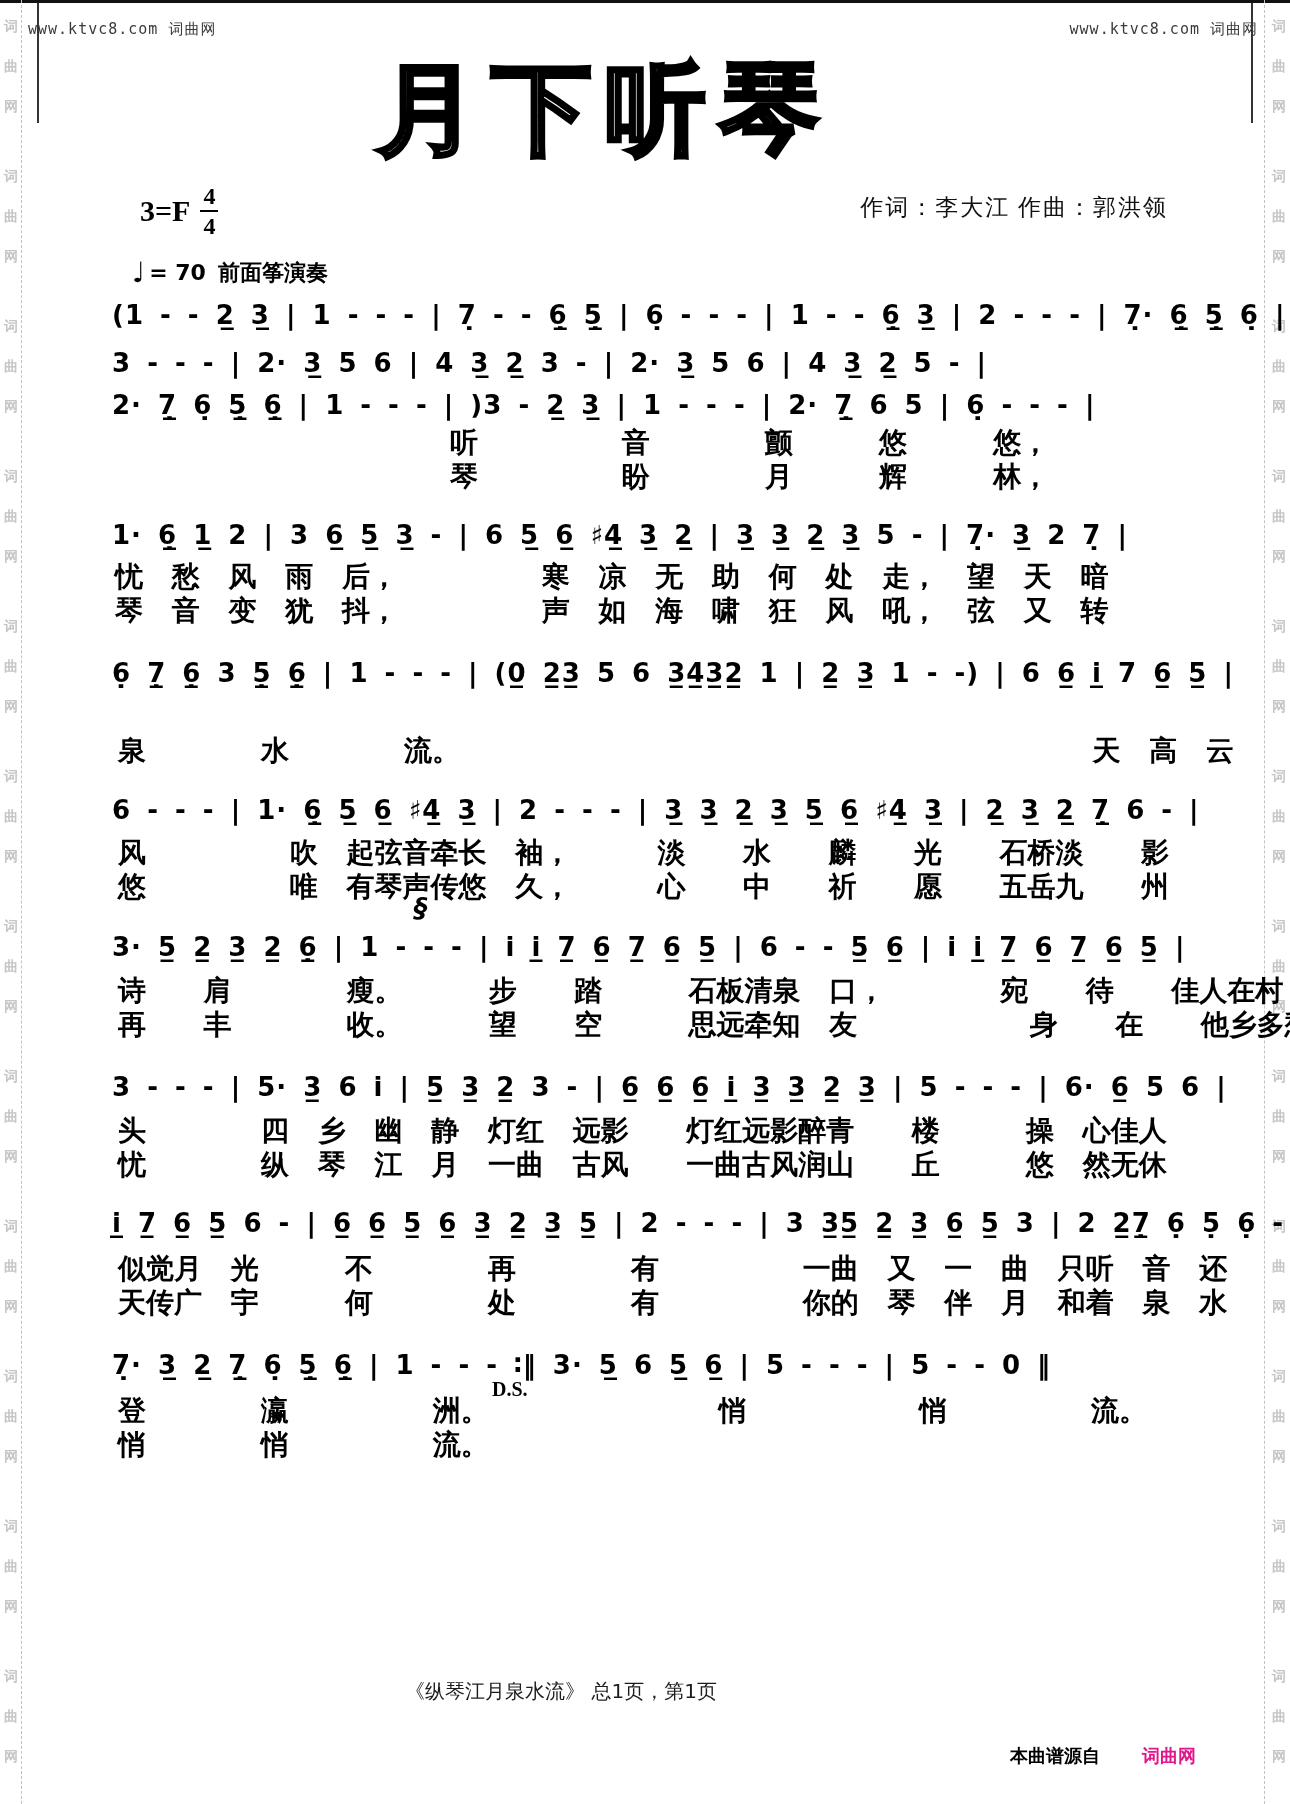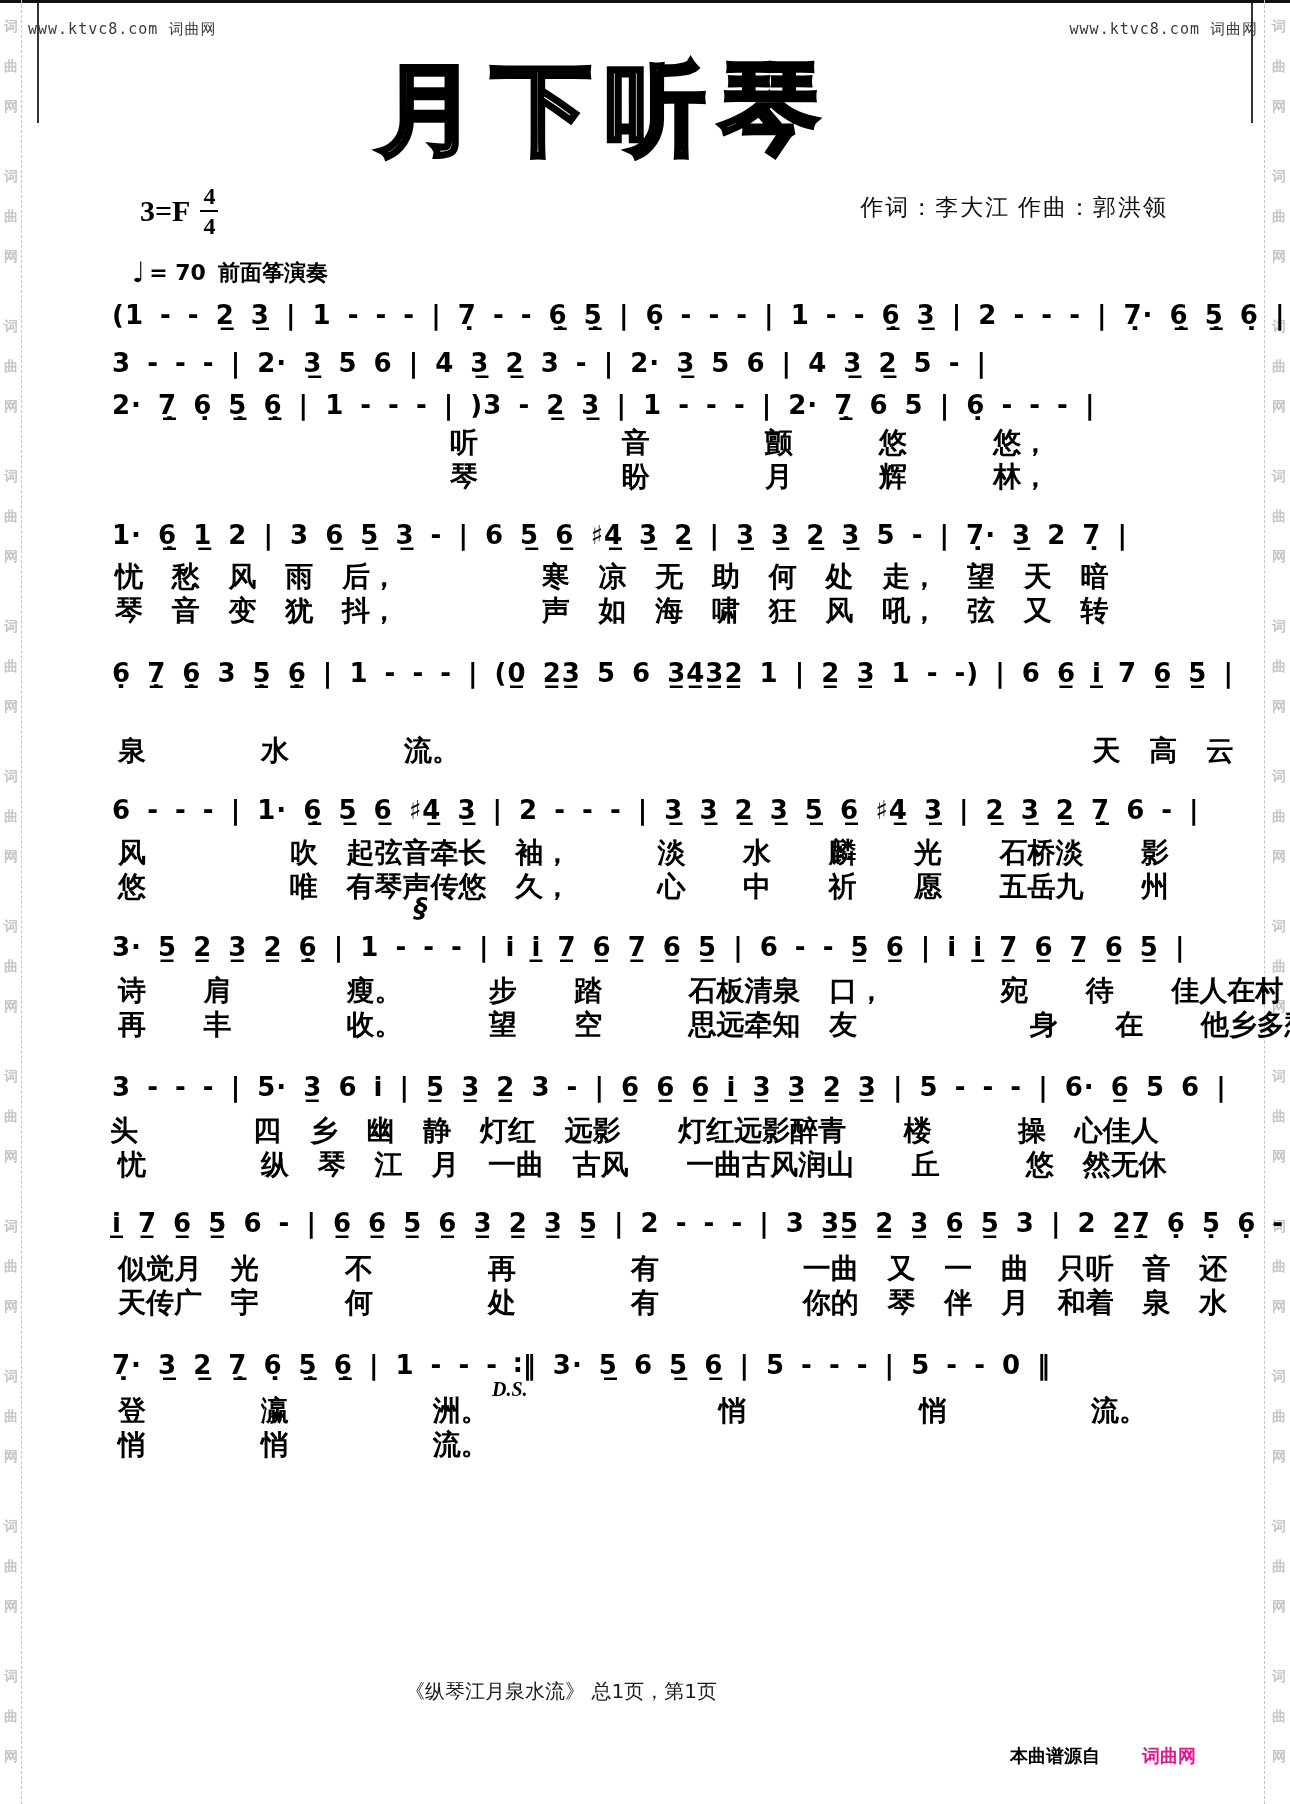--- a/index.html
+++ b/index.html
@@ -42,21 +42,21 @@
            font-family:"Liberation Serif",serif;color:#111;}
   
   .music{position:absolute;left:112px;font-size:26px;font-weight:bold;white-space:pre;
          word-spacing:6px;letter-spacing:1px;}
   
   .lyric{position:absolute;font-size:28px;font-weight:bold;white-space:pre;
          word-spacing:19px;}
   .segno{position:absolute;top:892px;left:414px;font-size:27px;font-weight:bold;
          font-style:italic;}
   .ds{position:absolute;top:1378px;left:492px;font-size:20px;font-weight:bold;
-      font-style:italic;font-family:"Liberation Serif",serif;}
+      font-family:"Liberation Serif",serif;}
   
   .footer-center{position:absolute;top:1678px;left:0;width:1122px;text-align:center;
                  font-size:20px;color:#1c1c1c;}
   .footer-src{position:absolute;top:1744px;left:1010px;font-size:18px;font-weight:bold;
               display:flex;}
   .footer-src .site{margin-left:42px;}
 </style>
 </head>
 <body>
 
@@ -230,21 +230,21 @@
   <div class="music" style="top:795px">6 - - - | 1· 6̲̣ 5̲ 6̲ ♯4̲ 3̲ | 2 - - - | 3̲ 3̲ 2̲ 3̲ 5̲ 6̲ ♯4̲ 3̲ | 2̲ 3̲ 2̲ 7̲̣ 6 - |</div>
   <div class="lyric" style="top:834px;left:118px">风     吹 起弦音牵长 袖，   淡  水  麟  光  石桥淡  影</div>
   <div class="lyric" style="top:868px;left:118px">悠     唯 有琴声传悠 久，   心  中  祈  愿  五岳九  州</div>
 
   <div class="segno">§</div>
   <div class="music" style="top:932px">3· 5̲ 2̲ 3̲ 2̲ 6̲̣ | 1 - - - | i i̲ 7̲ 6̲ 7̲ 6̲ 5̲ | 6 - - 5̲ 6̲ | i i̲ 7̲ 6̲ 7̲ 6̲ 5̲ |</div>
   <div class="lyric" style="top:972px;left:118px">诗  肩    瘦。   步  踏   石板清泉 口，    宛  待  佳人在村</div>
   <div class="lyric" style="top:1006px;left:118px">再  丰    收。   望  空   思远牵知 友      身  在  他乡多愁</div>
 
   <div class="music" style="top:1072px">3 - - - | 5· 3̲ 6 i | 5̲ 3̲ 2̲ 3 - | 6̲ 6̲ 6̲ i̲ 3̲ 3̲ 2̲ 3̲ | 5 - - - | 6· 6̲ 5 6 |</div>
-  <div class="lyric" style="top:1112px;left:110px">头    四 乡 幽 静 灯红 远影  灯红远影醉青  楼   操 心佳人</div>
+  <div class="lyric" style="top:1112px;left:118px">头    四 乡 幽 静 灯红 远影  灯红远影醉青  楼   操 心佳人</div>
   <div class="lyric" style="top:1146px;left:118px">忧    纵 琴 江 月 一曲 古风  一曲古风润山  丘   悠 然无休</div>
 
   <div class="music" style="top:1208px">i̲ 7̲ 6̲ 5̲ 6 - | 6̲ 6̲ 5̲ 6̲ 3̲ 2̲ 3̲ 5̲ | 2 - - - | 3 3̲5̲ 2̲ 3̲ 6̲ 5̲ 3 | 2 2̲7̲̣ 6̣ 5̣ 6̣ - |</div>
   <div class="lyric" style="top:1250px;left:118px">似觉月 光   不    再    有     一曲 又 一 曲 只听 音 还</div>
   <div class="lyric" style="top:1284px;left:118px">天传广 宇   何    处    有     你的 琴 伴 月 和着 泉 水</div>
 
   <div class="music" style="top:1350px">7̣· 3̲ 2̲ 7̲̣ 6̣ 5̲̣ 6̲̣ | 1 - - - ∶‖ 3· 5̲ 6 5̲ 6̲ | 5 - - - | 5 - - 0 ‖</div>
   <div class="ds">D.S.</div>
   <div class="lyric" style="top:1392px;left:118px">登    瀛     洲。        悄      悄     流。</div>
   <div class="lyric" style="top:1426px;left:118px">悄    悄     流。</div>

